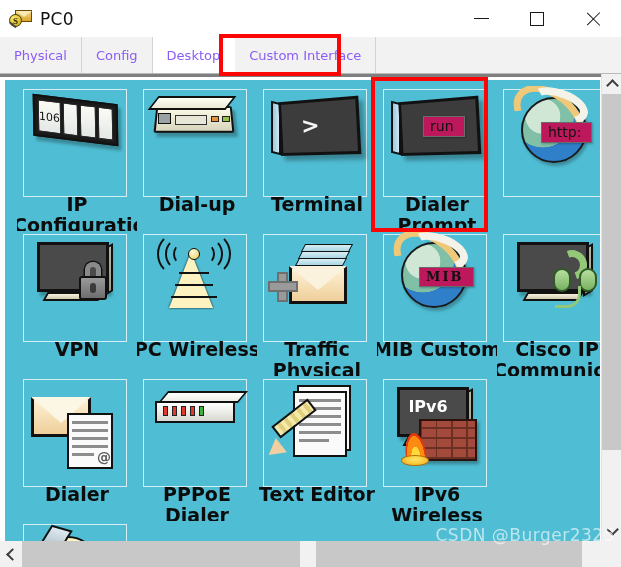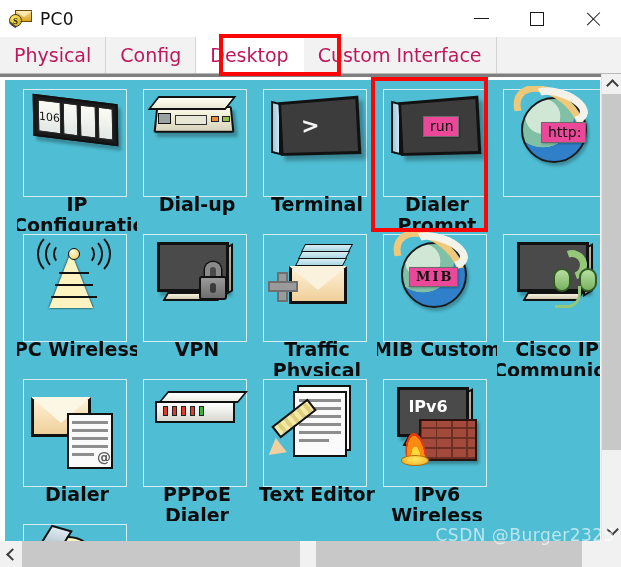--- a/index.html
+++ b/index.html
@@ -92,22 +92,22 @@
   .tabstrip {
     position: absolute; left: 0; top: 37px;
     width: 621px; height: 37px;
     background: #f2f2f2;
     border-bottom: 1px solid #b9b9b9;
     display: flex; align-items: stretch;
   }
   .tab {
     display: flex; align-items: center; justify-content: center;
     padding: 0 14px;
-    font-size: 19px;
-    color: #be185d;
+    font-size: 13px;
+    color: #8b5cf6;
     font-family: "DejaVu Sans", sans-serif;
     border-right: 1px solid #d3d3d3;
     background: #f2f2f2;
     white-space: nowrap;
   }
   .tab.selected {
     background: #ffffff;
     border-right: 1px solid #ffffff;
   }
 
@@ -227,31 +227,31 @@
     transform: skewY(14deg);
   }
   .term-prompt {
     position: absolute; left: 38px; top: 24px;
     font: bold 22px "DejaVu Sans", sans-serif;
     color: #f5f5f5;
     transform: rotate(-3deg);
   }
   .badge {
     position: absolute;
-    background: #ec4899;
+    background: #be185d;
     border: 1.5px solid #6b6b6b;
     font: 14px "DejaVu Sans", sans-serif;
     color: #111;
-    padding: 1px 4px 2px 6px;
+    padding: 1px 10px 2px 6px;
     white-space: nowrap;
     box-shadow: 1px 1px 2px rgba(0,0,0,.25);
   }
   .badge.run  { left: 40px; top: 27px; }
   .badge.http { left: 38px; top: 33px; }
-  .badge.mib  { left: 26px; top: 33px; font: bold 13px "DejaVu Serif", serif; letter-spacing: 2px;}
+  .badge.mib  { left: 36px; top: 33px; font: bold 13px "DejaVu Serif", serif; letter-spacing: 2px;}
 
   .globe {
     position: absolute; left: 18px; top: 8px;
     width: 66px; height: 66px; border-radius: 50%;
     background: radial-gradient(circle at 32% 28%, #cfe7d4 0 28%, #7fc0a6 29% 50%, #2f7fc9 51% 100%);
     border: 2px solid #1a1a1a;
     box-shadow: 2px 3px 3px rgba(0,0,0,.25);
   }
   .swoosh {
     position: absolute; left: 6px; top: 2px;
@@ -642,46 +642,46 @@
             </div>
           </div>
 
         </div>
 
         <div class="row">
 
           <div class="cell">
             <div class="tile-box"></div>
             <div class="icon-wrap">
+              <div class="monitor-side"></div>
+              <div class="monitor"></div>
+              <div class="monitor-base"></div>
+              <div class="lock-shackle"></div>
+              <div class="lock-body"></div>
+              <div class="lock-hole"></div>
+            </div>
+            <div class="tile-label">VPN</div>
+          </div>
+
+          <div class="cell">
+            <div class="tile-box"></div>
+            <div class="icon-wrap">
               <div class="tower"></div>
               <div class="tower-dot"></div>
               <div class="wave" style="left:30px;top:10px;width:16px;height:20px;"></div>
               <div class="wave" style="left:22px;top:4px;width:28px;height:32px;"></div>
               <div class="wave" style="left:14px;top:-2px;width:42px;height:44px;"></div>
               <div class="wave" style="left:56px;top:10px;width:16px;height:20px;transform:scaleX(-1);"></div>
               <div class="wave" style="left:52px;top:4px;width:28px;height:32px;transform:scaleX(-1);"></div>
               <div class="wave" style="left:46px;top:-2px;width:42px;height:44px;transform:scaleX(-1);"></div>
               <div class="tower-leg" style="left:36px;top:38px;width:30px;height:2px;"></div>
               <div class="tower-leg" style="left:32px;top:50px;width:38px;height:2px;"></div>
               <div class="tower-leg" style="left:28px;top:62px;width:46px;height:2px;"></div>
             </div>
             <div class="tile-label">PC Wireless</div>
-          </div>
-
-          <div class="cell">
-            <div class="tile-box"></div>
-            <div class="icon-wrap">
-              <div class="monitor-side"></div>
-              <div class="monitor"></div>
-              <div class="monitor-base"></div>
-              <div class="lock-shackle"></div>
-              <div class="lock-body"></div>
-              <div class="lock-hole"></div>
-            </div>
-            <div class="tile-label">VPN</div>
           </div>
 
           <div class="cell">
             <div class="tile-box"></div>
             <div class="icon-wrap">
               <div class="stack" style="left:40px;top:10px;"></div>
               <div class="stack" style="left:37px;top:17px;"></div>
               <div class="stack" style="left:34px;top:24px;"></div>
               <div class="env-big" style="left:26px;top:32px;width:58px;height:38px;"></div>
               <div style="position:absolute;left:26px;top:32px;width:0;height:0;border-left:29px solid transparent;border-right:29px solid transparent;border-top:24px solid #fbf2de;"></div>

